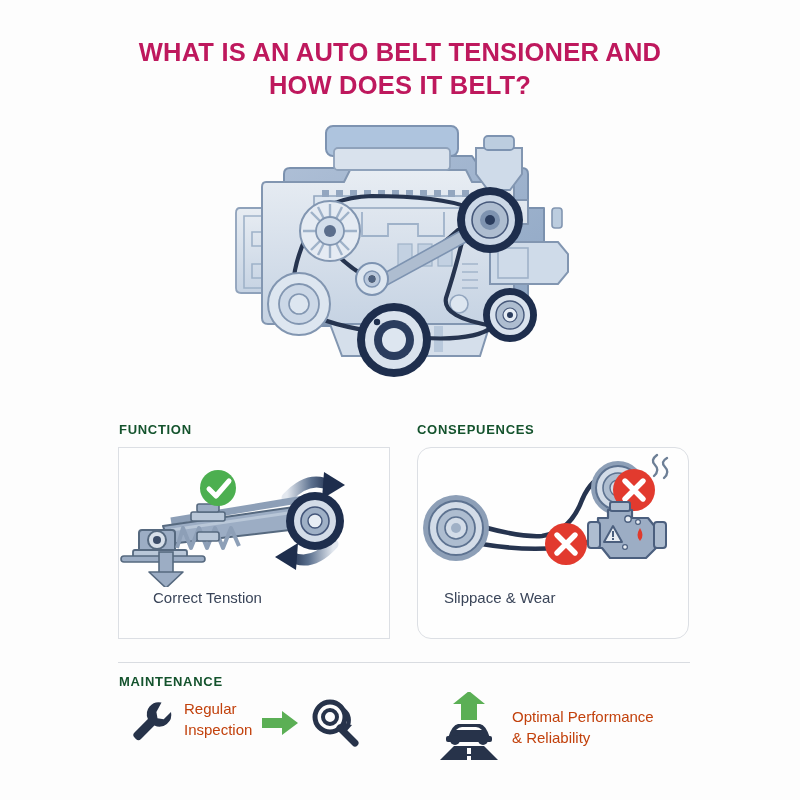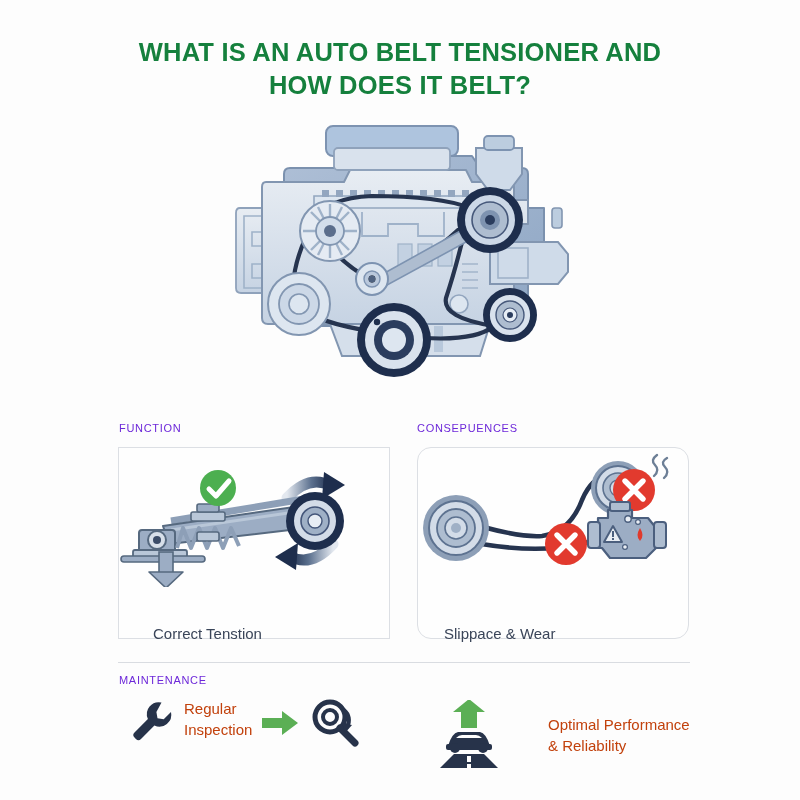--- a/index.html
+++ b/index.html
@@ -26,41 +26,41 @@
     position: absolute;
     left: 0;
     top: 36px;
     width: 800px;
     text-align: center;
   }
   .title-line {
     font-size: 25.5px;
     font-weight: bold;
     letter-spacing: 0.2px;
-    color: #15803d;
+    color: #be185d;
     line-height: 33px;
     white-space: nowrap;
   }
 
   
   .hero {
     position: absolute;
     left: 222px;
     top: 112px;
     width: 360px;
     height: 275px;
   }
 
   
   .section-label {
     position: absolute;
-    font-size: 11px;
-    font-weight: normal;
+    font-size: 13px;
+    font-weight: bold;
     letter-spacing: 0.7px;
-    color: #6d28d9;
+    color: #14532d;
   }
   #label-function      { left: 119px; top: 422px; }
   #label-consequences  { left: 417px; top: 422px; }
   #label-maintenance   { left: 119px; top: 674px; }
 
   
   .card {
     position: absolute;
     top: 447px;
     width: 272px;
@@ -81,21 +81,20 @@
   }
   .card-caption {
     position: absolute;
     left: 0;
     top: 141px;
     width: 272px;
     font-size: 15px;
     color: #3a4559;
     padding-left: 34px;
     box-sizing: border-box;
-    margin-top: 36px;
   }
   #card-consequences .card-caption { padding-left: 26px; }
 
   
   .divider {
     position: absolute;
     left: 118px;
     top: 662px;
     width: 572px;
     height: 1px;
@@ -117,21 +116,21 @@
   }
   .m-text {
     font-size: 15px;
     line-height: 21px;
     color: #c2410c;
     white-space: pre-line;
   }
   #m-inspection { left: 10px;  top: 4px; }
   #m-arrow      { left: 142px; top: 17px; }
   #m-glass      { left: 190px; top: 4px; }
-  #m-outcome    { left: 318px; top: 8px; gap: 36px; }
+  #m-outcome    { left: 318px; top: 0px; }
   #m-inspection .m-text { margin-left: 10px; }
   #m-outcome .m-text { margin-left: 10px; }
 </style>
 </head>
 <body>
 
 <div id="infographic">
 
   <div class="title-block">
     <div class="title-line">WHAT IS AN AUTO BELT TENSIONER AND</div>

